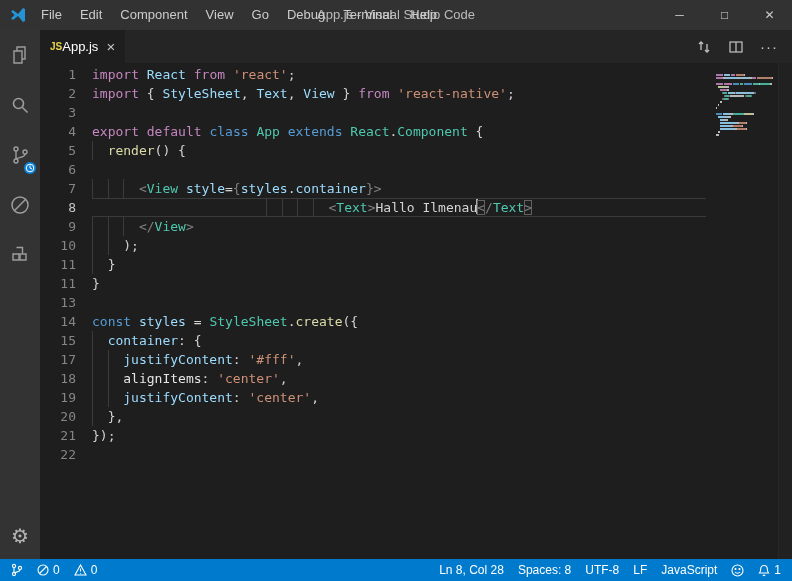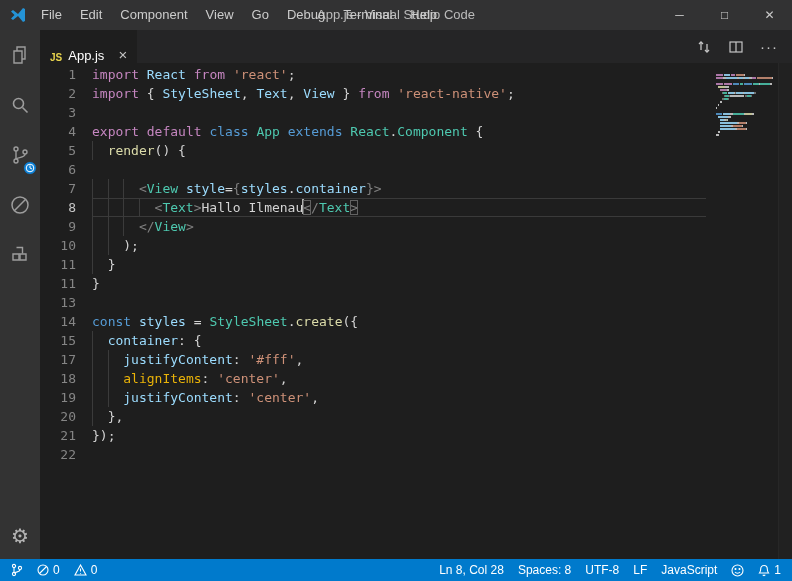--- a/index.html
+++ b/index.html
@@ -18,34 +18,34 @@
   
   .main { display:flex; height:529px; }
   .activitybar { width:40px; background:#333333; display:flex; flex-direction:column; align-items:center; flex:none; }
   .ab-item { width:40px; height:50px; display:flex; align-items:center; justify-content:center; position:relative; }
   .ab-badge { position:absolute; right:3px; bottom:5px; }
   .ab-spacer { flex:1; }
   .ab-gear { font-size:20px; color:#b4b4b4; height:46px; width:40px; display:flex; align-items:center; justify-content:center; }
 
   .editor-area { flex:1; display:flex; flex-direction:column; min-width:0; }
   .tabbar { height:33px; background:#252526; display:flex; align-items:stretch; flex:none; }
-  .tab { background:#1e1e1e; display:flex; align-items:flex-end; padding:0 10px; gap:6px; font-size:13px; color:#ffffff; }
+  .tab { background:#1e1e1e; display:flex; align-items:center; padding:0 10px; font-size:13px; color:#ffffff; }
   .js-badge { color:#e8d44d; font-weight:bold; font-size:10px; font-family:"Liberation Sans",sans-serif; }
   .tab-close { color:#c5c5c5; font-size:15px; margin-left:8px; }
   .tab-actions { margin-left:auto; display:flex; align-items:center; gap:16px; padding-right:14px; color:#cccccc; }
   .more-dots { font-size:15px; letter-spacing:1px; color:#c5c5c5; }
 
   
   .editor { position:relative; flex:1; overflow:hidden; padding-top:2px;
             font-family:"DejaVu Sans Mono","Liberation Mono",monospace; font-size:13px; line-height:19px; }
   .line { display:flex; height:19px; }
   .lnum { width:52px; flex:none; text-align:right; padding-right:16px; color:#858585; user-select:none; }
   .line.current .lnum { color:#c6c6c6; }
   .lc { white-space:pre; flex:1; margin-right:86px; color:#d4d4d4; }
-  .line.current .lc { box-shadow: inset 0 1px 0 #3a3a3a, inset 0 -1px 0 #3a3a3a; }
+  .line.current .lc { box-shadow: inset 0 1px 0 #3a3a3a, inset 0 -1px 0 #3a3a3a; text-align: center; }
   .ind { display:inline-block; width:2ch; height:19px; vertical-align:top;
          background:linear-gradient(90deg,#3b3b3b 1px, transparent 1px); }
   .cur { display:inline-block; width:2px; height:15px; background:#aeafad; vertical-align:-2px; margin:0 -1px; }
   .bm  { outline:1px solid #626262; outline-offset:-1px; }
 
   .minimap { position:absolute; top:4px; right:16px; width:60px; opacity:.85; }
   .mm-line { height:2px; margin-bottom:1px; white-space:nowrap; font-size:0; }
   .mm-line span { display:inline-block; height:2px; }
   .scrollbar { position:absolute; top:0; right:0; bottom:0; width:14px; border-left:1px solid #272727; background:rgba(121,121,121,0.04); }
 
@@ -208,21 +208,21 @@
           <div class="line">
             <div class="lnum">15</div>
             <div class="lc"><span class="ind">  </span><span style="color: rgb(156, 220, 254);">container</span><span style="color: rgb(212, 212, 212);">: {</span></div>
           </div>
           <div class="line">
             <div class="lnum">17</div>
             <div class="lc"><span class="ind">  </span><span class="ind">  </span><span style="color: rgb(156, 220, 254);">justifyContent</span><span style="color: rgb(212, 212, 212);">: </span><span style="color: rgb(206, 145, 120);">'#fff'</span><span style="color: rgb(212, 212, 212);">,</span></div>
           </div>
           <div class="line">
             <div class="lnum">18</div>
-            <div class="lc"><span class="ind">  </span><span class="ind">  </span><span style="color: #eab308;">alignItems</span><span style="color: rgb(212, 212, 212);">: </span><span style="color: rgb(206, 145, 120);">'center'</span><span style="color: rgb(212, 212, 212);">,</span></div>
+            <div class="lc"><span class="ind">  </span><span class="ind">  </span><span style="color: #e5e5e5;">alignItems</span><span style="color: rgb(212, 212, 212);">: </span><span style="color: rgb(206, 145, 120);">'center'</span><span style="color: rgb(212, 212, 212);">,</span></div>
           </div>
           <div class="line">
             <div class="lnum">19</div>
             <div class="lc"><span class="ind">  </span><span class="ind">  </span><span style="color: rgb(156, 220, 254);">justifyContent</span><span style="color: rgb(212, 212, 212);">: </span><span style="color: rgb(206, 145, 120);">'center'</span><span style="color: rgb(212, 212, 212);">,</span></div>
           </div>
           <div class="line">
             <div class="lnum">20</div>
             <div class="lc"><span class="ind">  </span><span style="color: rgb(212, 212, 212);">},</span></div>
           </div>
           <div class="line">

